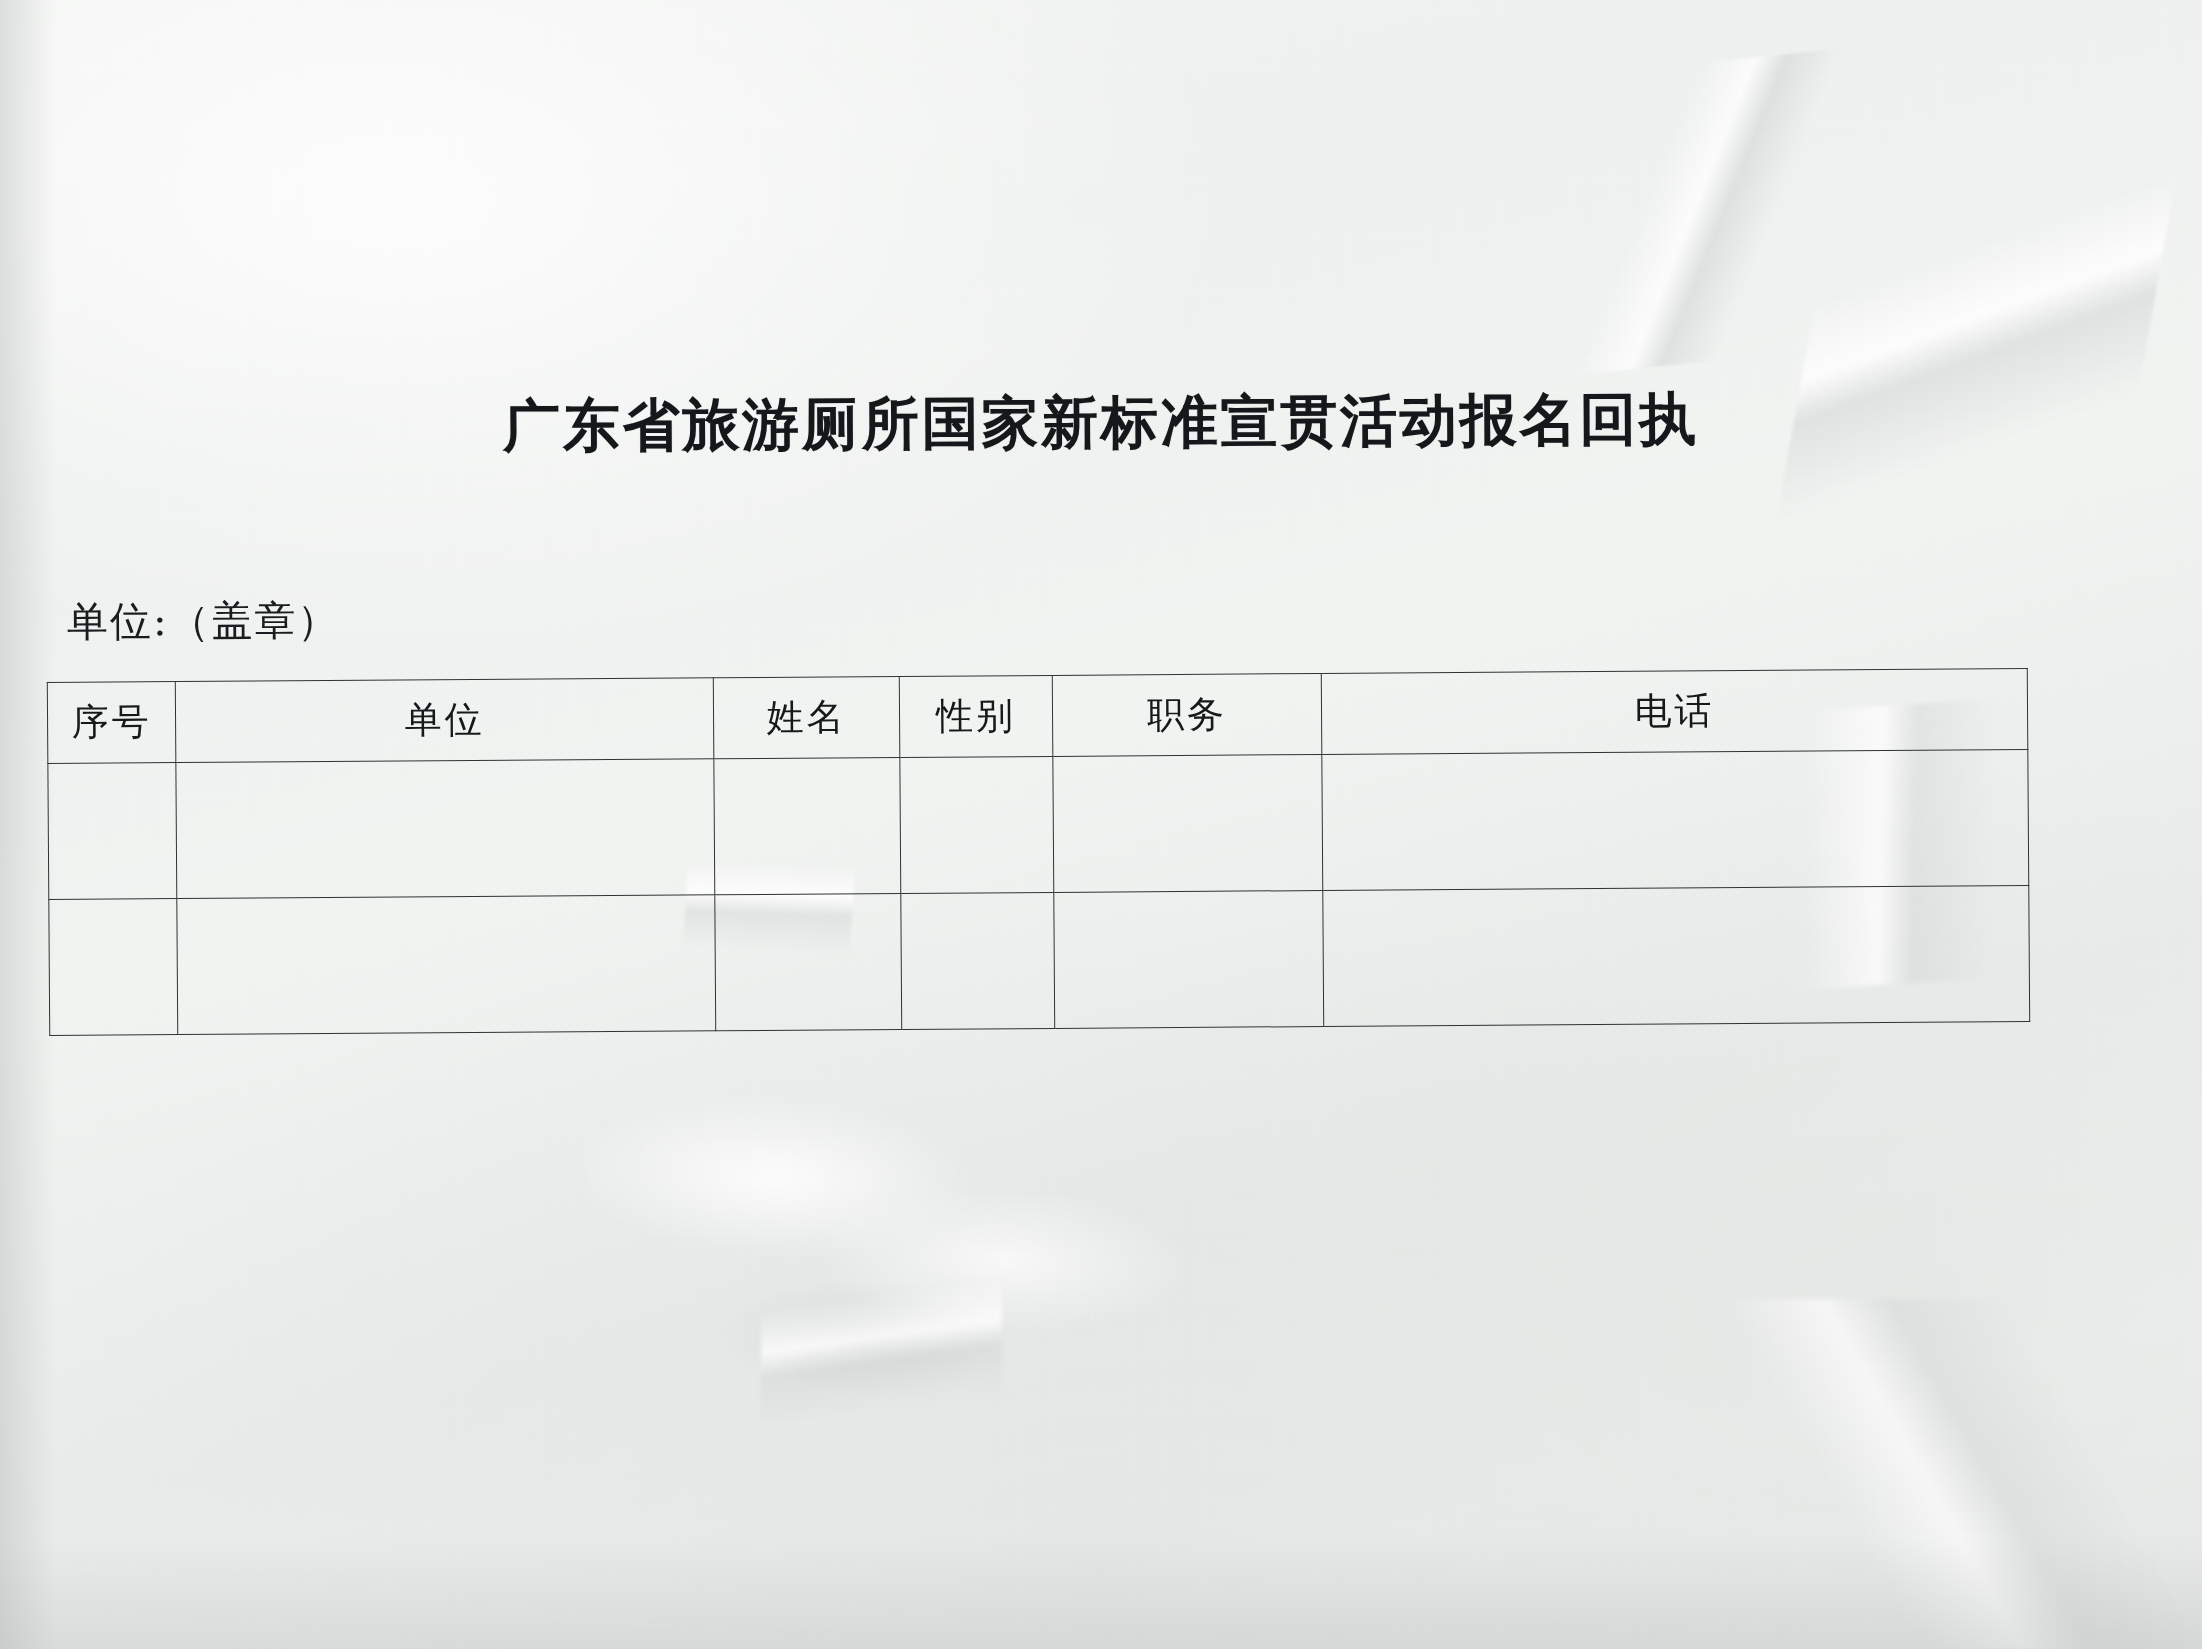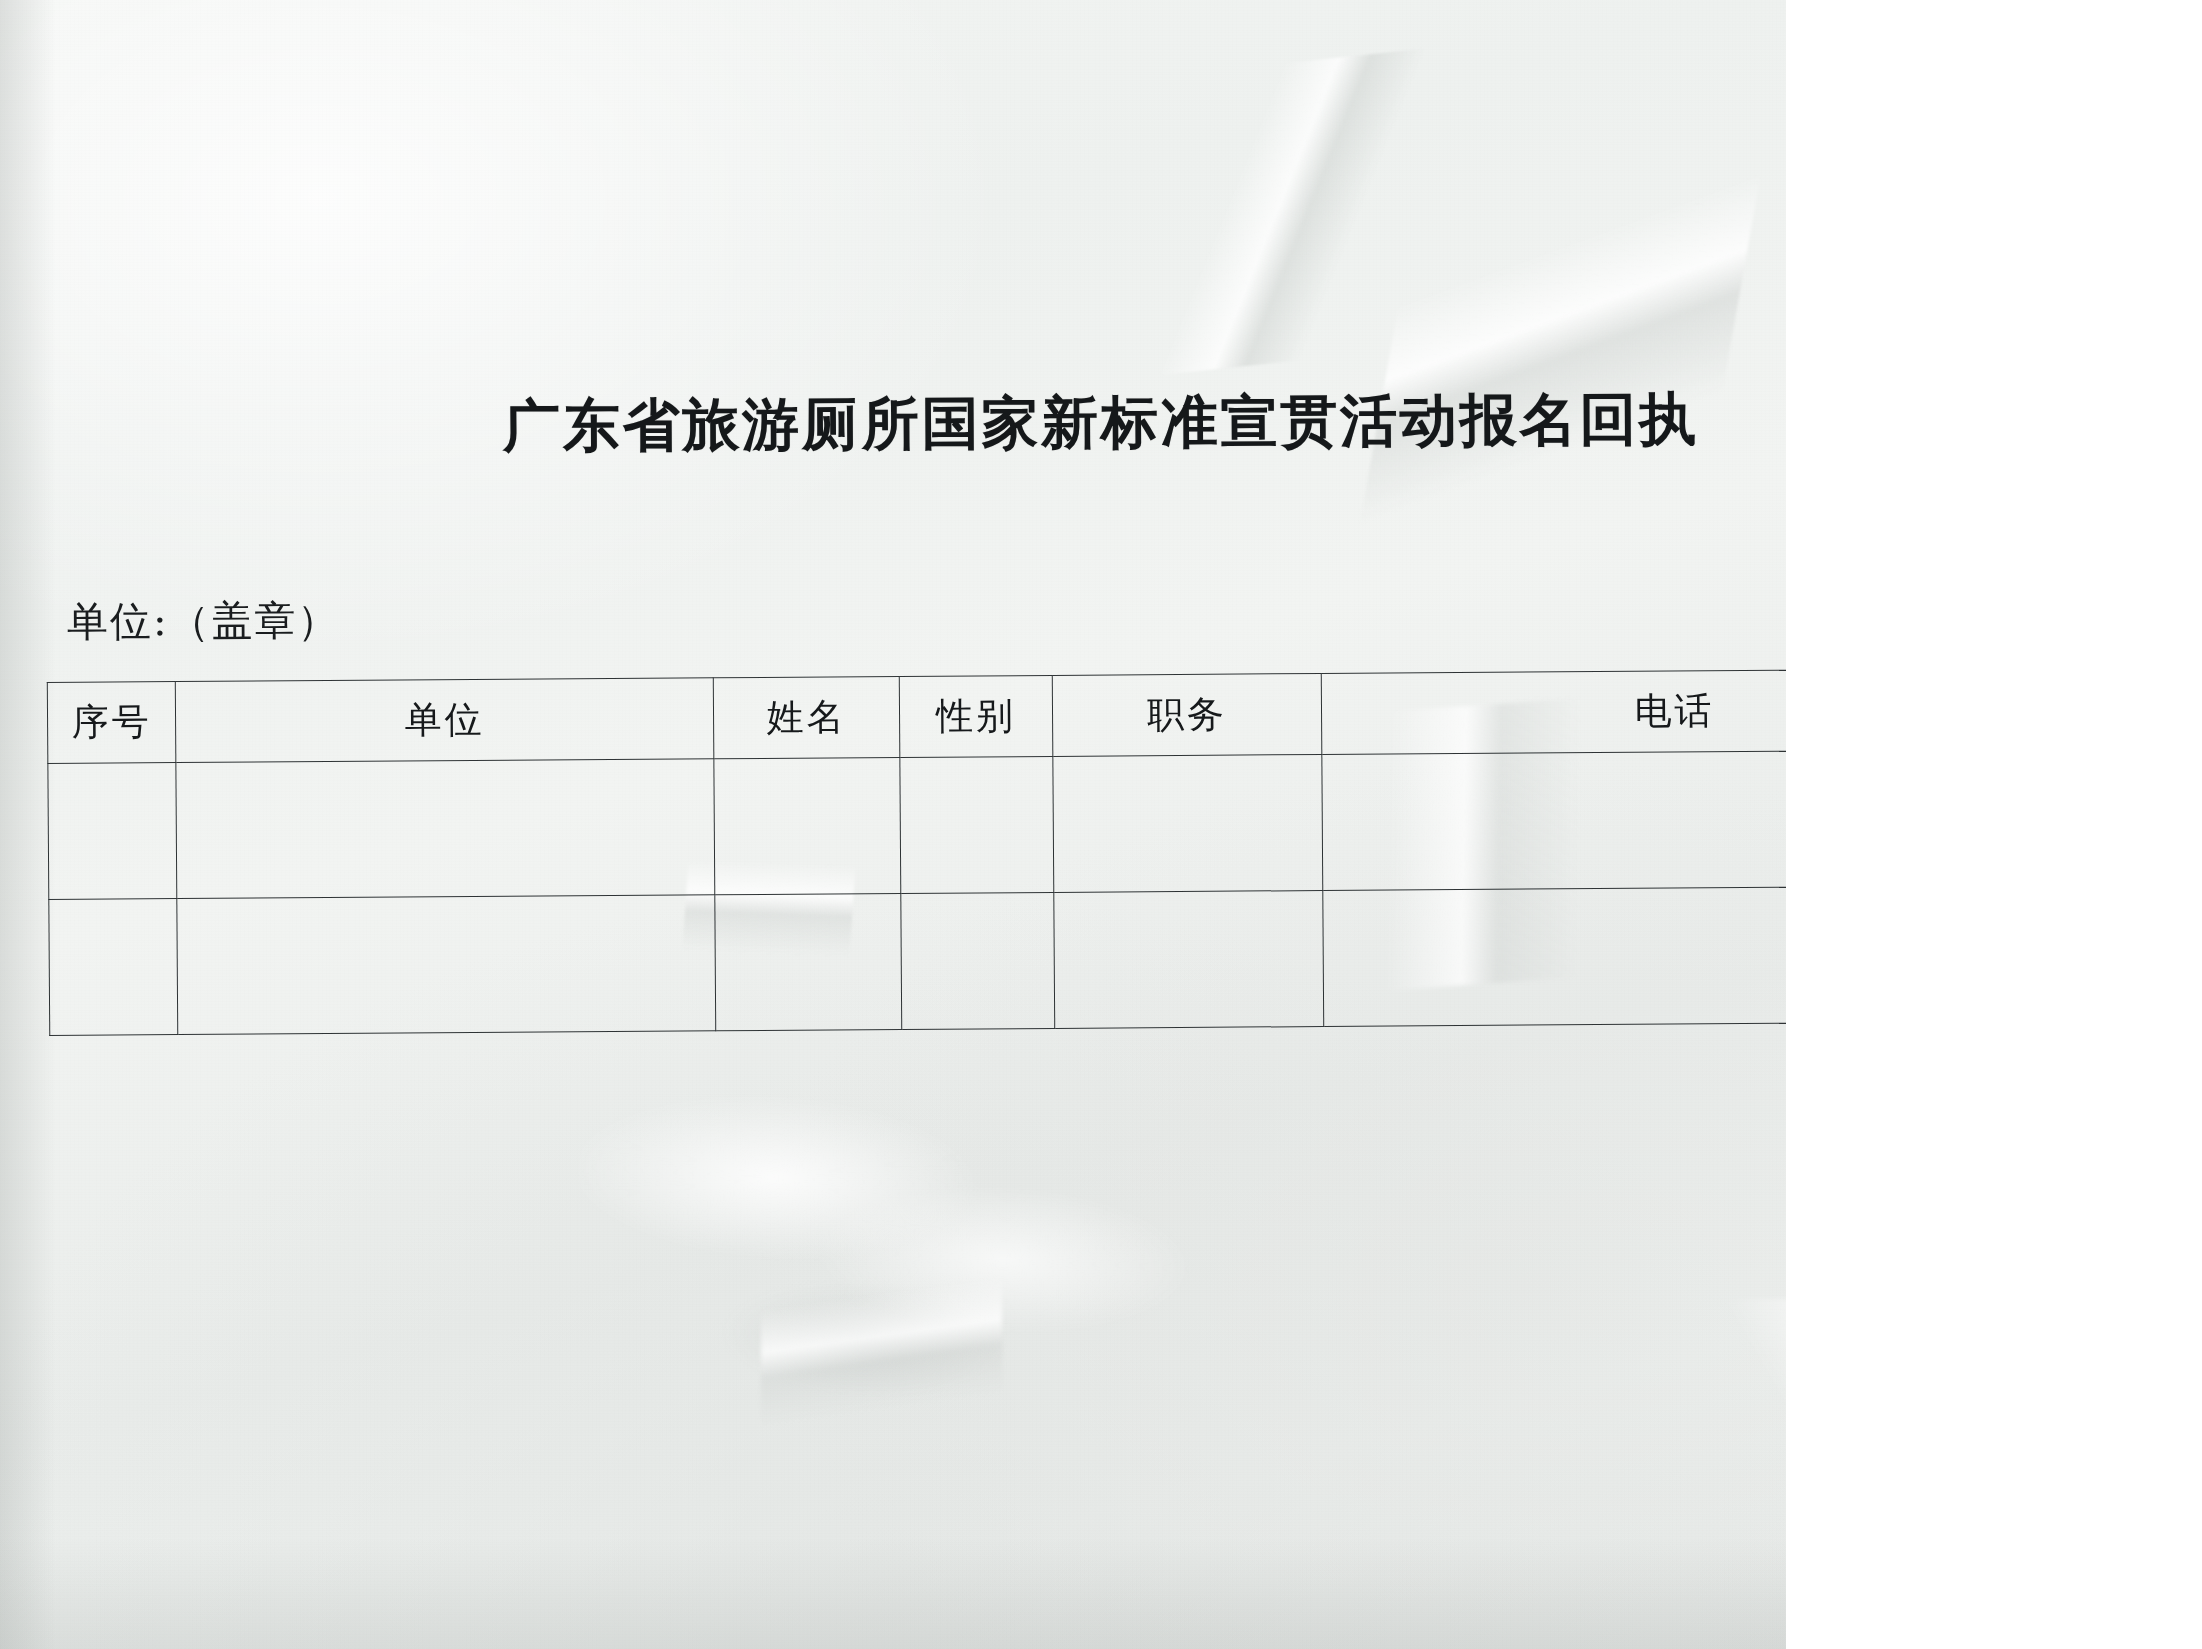--- a/index.html
+++ b/index.html
@@ -10,21 +10,21 @@
     width: 2202px;
     height: 1649px;
     overflow: hidden;
     font-family: "Liberation Serif", serif;
     background: #ffffff;
   }
 
   
   .photo {
     position: relative;
-    width: 1786px;
+    width: 2202px;
     height: 1649px;
     background:
       radial-gradient(ellipse 55% 40% at 18% 12%, rgba(255,255,255,0.85), rgba(255,255,255,0) 70%),
       radial-gradient(ellipse 60% 45% at 85% 78%, rgba(226,228,226,0.55), rgba(255,255,255,0) 72%),
       radial-gradient(ellipse 70% 55% at 50% 95%, rgba(222,225,223,0.6), rgba(255,255,255,0) 75%),
       linear-gradient(165deg, #f3f5f3 0%, #eef1ef 22%, #f2f4f2 45%, #e9ecea 68%, #eff2f0 85%, #e6e9e7 100%);
     overflow: hidden;
   }
 
   

